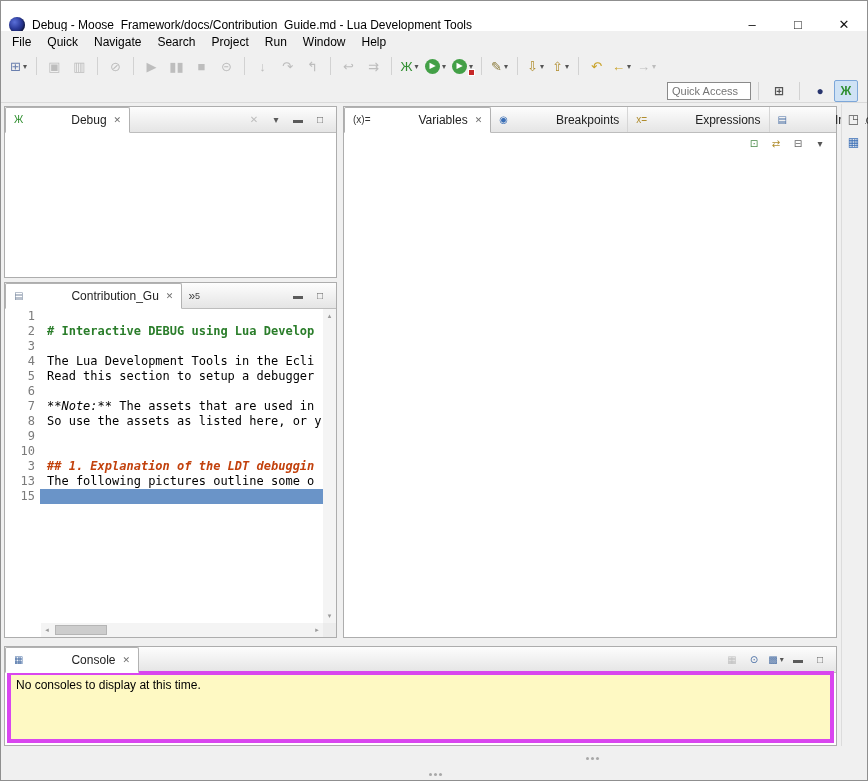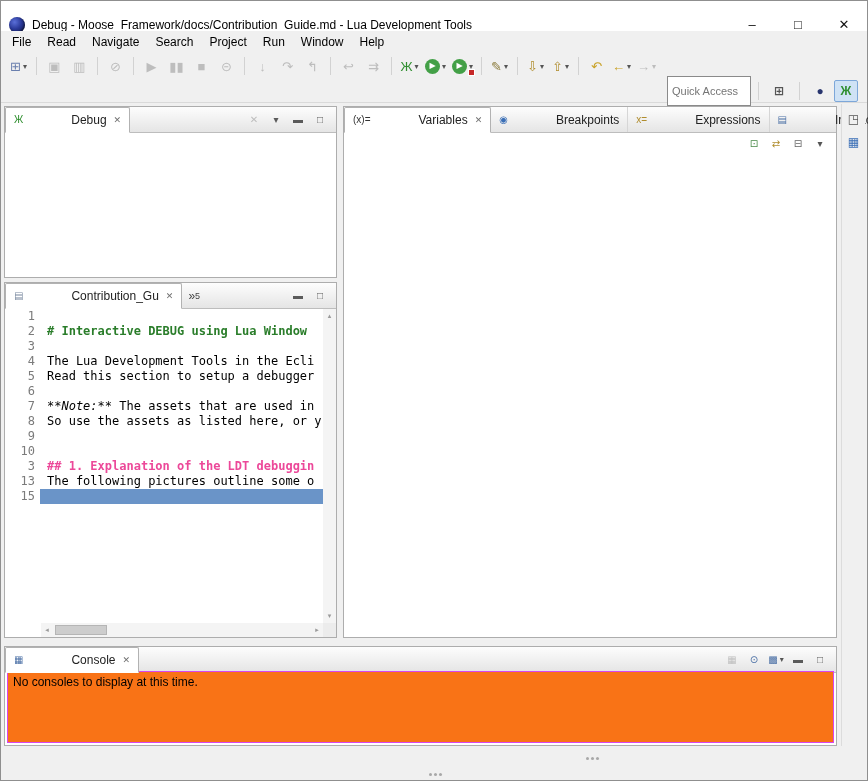--- a/index.html
+++ b/index.html
@@ -28,21 +28,21 @@
   .tbtn.disabled .glyph{color:#bdbdbd !important;}
   .glyph.circle{width:15px;height:15px;border-radius:50%;display:flex;align-items:center;justify-content:center;font-size:8px;color:#fff;}
   .ovl{position:absolute;right:0;bottom:1px;width:7px;height:7px;border:1px solid #fff;box-sizing:border-box;}
   .dd{font-size:8px;color:#555;margin-left:2px;}
   .tbtn.disabled .dd{color:#bdbdbd;}
   .tsep{width:1px;height:18px;background:#d2d2d2;margin:0 5px;flex:none;}
 
   
   .row2{position:absolute;left:0;top:78px;right:0;height:24px;border-bottom:1px solid #dadada;
         display:flex;align-items:center;justify-content:flex-end;padding-right:8px;box-sizing:border-box;}
-  .quick-access{width:84px;height:30px;border:1px solid #8a8a8a;font-size:11px;padding:8px 4px;color:#555;background:#fff;
+  .quick-access{width:84px;height:18px;border:1px solid #8a8a8a;font-size:11px;padding:8px 4px;color:#555;background:#fff;
                 font-family:"Liberation Sans",sans-serif;box-sizing:border-box;margin-left:30px;}
   .row2 .tsep{height:18px;margin:0 7px;}
   .persp-btn{width:24px;height:22px;display:flex;align-items:center;justify-content:center;margin:0 1px;box-sizing:border-box;}
   .persp-btn .glyph{font-size:12px;font-weight:bold;}
   .persp-btn.active{background:#cfe2f5;border:1px solid #7da7d9;border-radius:2px;}
 
   
   .panel{position:absolute;background:#fff;border:1px solid #adadad;box-sizing:border-box;}
   .debug-panel{left:3px;top:105px;width:333px;height:172px;}
   .editor-panel{left:3px;top:281px;width:333px;height:356px;}
@@ -77,21 +77,21 @@
   .seg.em{font-style:italic;}
   .vscroll{position:absolute;top:26px;right:0;width:13px;bottom:14px;background:#f4f4f4;
            display:flex;flex-direction:column;justify-content:space-between;align-items:center;}
   .vscroll .arr{font-size:7px;color:#9a9a9a;padding:3px 0;}
   .hscroll{position:absolute;left:36px;right:13px;bottom:0;height:14px;background:#f4f4f4;display:flex;align-items:center;justify-content:space-between;position:absolute;}
   .hscroll .arr{font-size:7px;color:#9a9a9a;width:12px;text-align:center;}
   .hthumb{position:absolute;left:14px;width:52px;top:2px;bottom:2px;background:#cdcdcd;border:1px solid #b5b5b5;box-sizing:border-box;}
   .scroll-corner{position:absolute;right:0;bottom:0;width:13px;height:14px;background:#ececec;}
 
   
-  .console-box{position:absolute;left:2px;right:2px;top:24px;bottom:2px;border:1px solid #d946ef;background:#f97316;box-sizing:border-box;}
+  .console-box{position:absolute;left:2px;right:2px;top:24px;bottom:2px;border:4px solid #d946ef;background:#fef9c3;box-sizing:border-box;}
   .console-msg{padding:3px 5px;font-size:12px;}
 
   
   .right-trim{position:absolute;right:2px;top:103px;width:24px;height:642px;background:#f0f0f0;border-left:1px solid #dcdcdc;
               display:flex;flex-direction:column;align-items:center;padding-top:9px;gap:11px;box-sizing:border-box;}
   .trim-icon{font-size:12px;line-height:1;}
 
   
   .grip{position:absolute;width:3px;height:3px;background:#a8a8a8;border-radius:50%;box-shadow:5px 0 0 #a8a8a8,10px 0 0 #a8a8a8;}
   .g1{left:585px;top:756px;}
@@ -107,21 +107,21 @@
     <span class="title-text">Debug - Moose_Framework/docs/Contribution_Guide.md - Lua Development Tools</span>
     <span class="win-btns">
       <span class="win-btn">–</span>
       <span class="win-btn">□</span>
       <span class="win-btn">✕</span>
     </span>
   </div>
 
   <div class="menubar">
       <span class="menu-item">File</span>
-      <span class="menu-item">Read</span>
+      <span class="menu-item">Quick</span>
       <span class="menu-item">Navigate</span>
       <span class="menu-item">Search</span>
       <span class="menu-item">Project</span>
       <span class="menu-item">Run</span>
       <span class="menu-item">Window</span>
       <span class="menu-item">Help</span>
     </div>
 
   <div class="toolrow">
       <span class="tbtn">
@@ -315,30 +315,30 @@
           <span class="tbtn">
             <span class="glyph">▬</span>
           </span>
           <span class="tbtn">
             <span class="glyph">□</span>
           </span>
         </span>
     </div>
     <div class="editor-lines">
         <div class="code-line"><span class="ln">1</span><span class="lt"></span></div>
-        <div class="code-line"><span class="ln">2</span><span class="lt"><span class="seg heading" style="color: rgb(42, 125, 42);"># Interactive DEBUG using Lua Window</span></span></div>
+        <div class="code-line"><span class="ln">2</span><span class="lt"><span class="seg heading" style="color: rgb(42, 125, 42);"># Interactive DEBUG using Lua Develop</span></span></div>
         <div class="code-line"><span class="ln">3</span><span class="lt"></span></div>
         <div class="code-line"><span class="ln">4</span><span class="lt"><span class="seg plain">The Lua Development Tools in the Ecli</span></span></div>
         <div class="code-line"><span class="ln">5</span><span class="lt"><span class="seg plain">Read this section to setup a debugger</span></span></div>
         <div class="code-line"><span class="ln">6</span><span class="lt"></span></div>
         <div class="code-line"><span class="ln">7</span><span class="lt"><span class="seg em">**Note:**</span><span class="seg plain"> The assets that are used in</span></span></div>
         <div class="code-line"><span class="ln">8</span><span class="lt"><span class="seg plain">So use the assets as listed here, or y</span></span></div>
         <div class="code-line"><span class="ln">9</span><span class="lt"></span></div>
         <div class="code-line"><span class="ln">10</span><span class="lt"></span></div>
-        <div class="code-line"><span class="ln">3</span><span class="lt"><span class="seg heading" style="color: #ec4899;">## 1. Explanation of the LDT debuggin</span></span></div>
+        <div class="code-line"><span class="ln">3</span><span class="lt"><span class="seg heading" style="color: #c2410c; font-style: italic;">## 1. Explanation of the LDT debuggin</span></span></div>
         <div class="code-line"><span class="ln">13</span><span class="lt"><span class="seg plain">The following pictures outline some o</span></span></div>
         <div class="code-line"><span class="ln">15</span><span class="lt" style="background: rgb(106, 148, 200);"></span></div>
       </div>
     <div class="vscroll">
       <span class="arr">▴</span>
       <span class="arr">▾</span>
     </div>
     <div class="hscroll">
       <span class="arr">◂</span>
       <span class="hthumb"></span>

